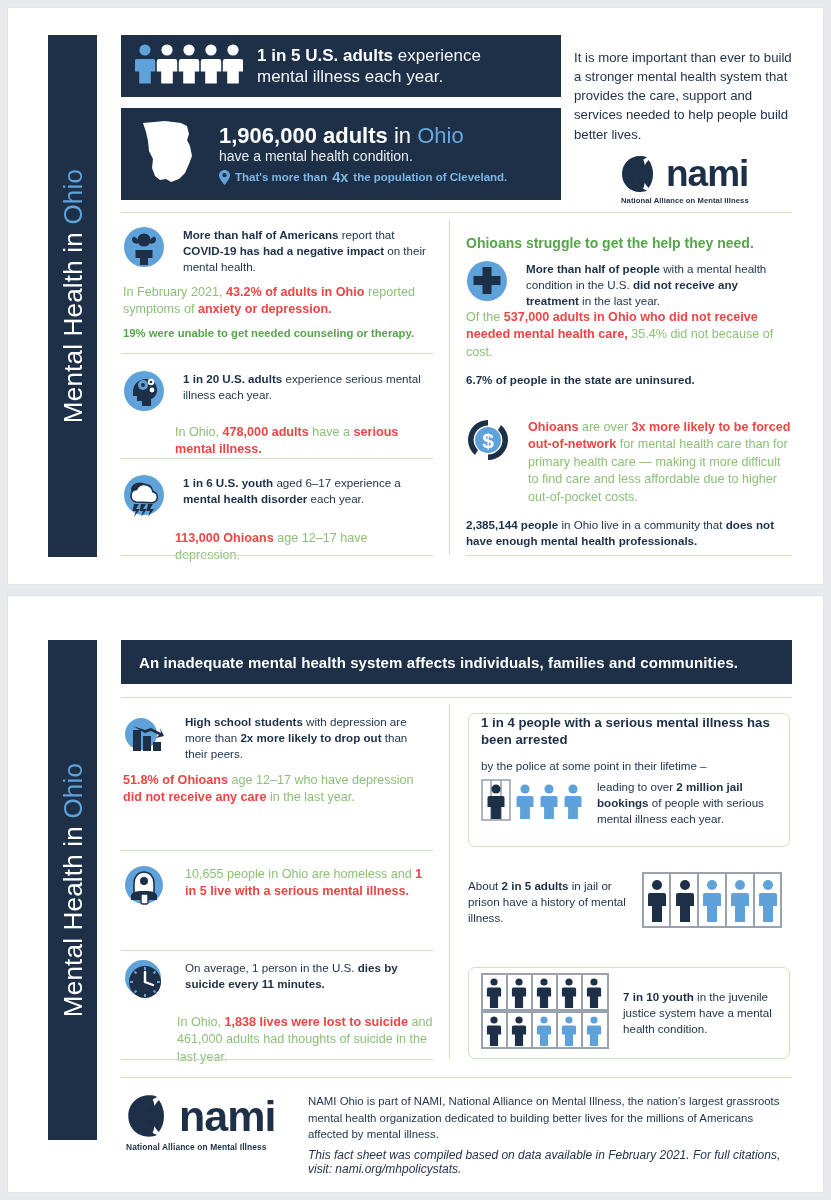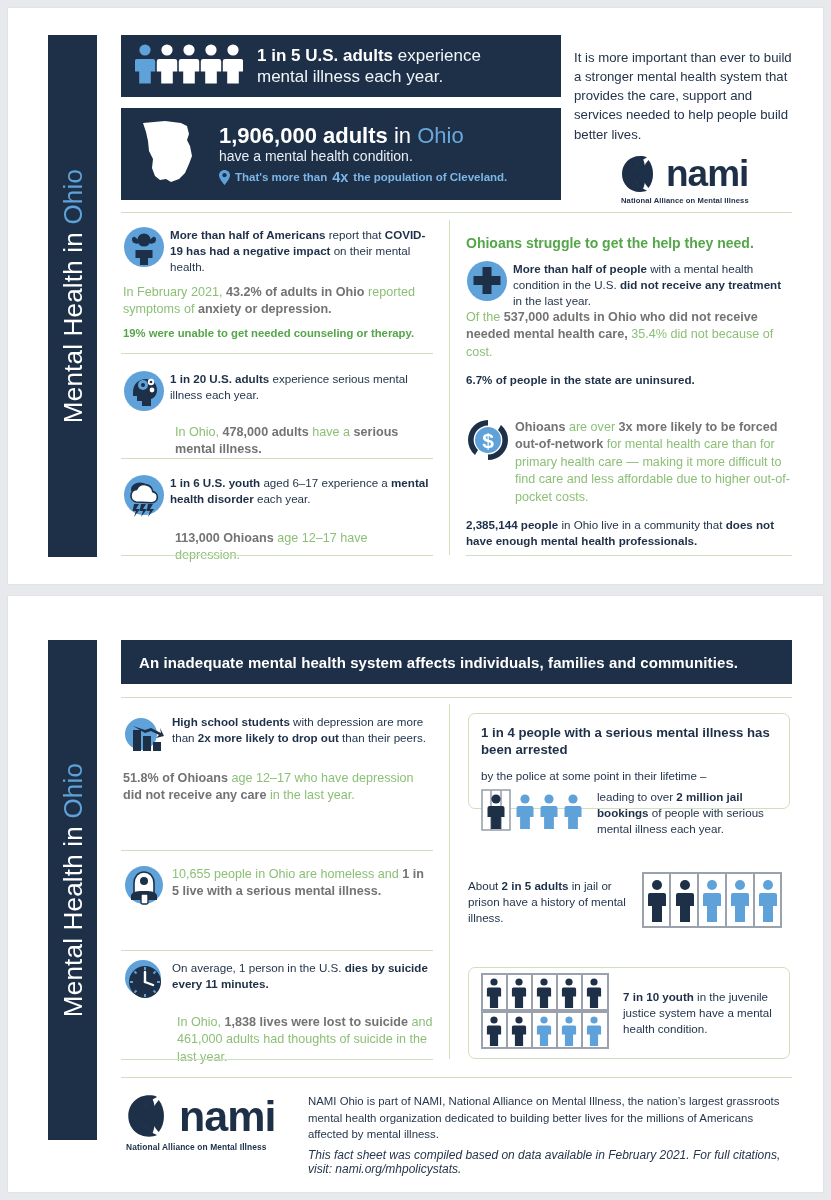--- a/index.html
+++ b/index.html
@@ -61,26 +61,26 @@
   .intro{
     position:absolute; color:#24344a; font-size:13.2px; line-height:1.45; font-weight:400;
   }
 
   
   .rule{ position:absolute; background:#cfe0bd; height:1px; }
   .vrule{ position:absolute; background:#cfe0bd; width:1px; }
 
   
   .fact{ position:absolute; }
-  .fact .row{ display:flex; gap:5px; align-items:flex-start; }
+  .fact .row{ display:flex; gap:18px; align-items:flex-start; }
   .fact .icon{ flex:0 0 auto; }
   .p-navy{ font-size:11.6px; line-height:1.38; color:#1d3048; font-weight:400; }
   .p-navy b{ font-weight:700; }
   .p-green{ font-size:12.6px; line-height:1.38; color:#8cbf76; font-weight:400; }
-  .p-green b{ font-weight:700; color:#737373; }
+  .p-green b{ font-weight:700; color:#ef4444; }
   .g-small{ font-size:11.3px; color:#55a64a; font-weight:700; line-height:1.35;}
   .h-green{ font-size:14px; font-weight:700; color:#55a64a; }
 
   
   .obox{
     position:absolute; border:1px solid #cfe0bd; border-radius:7px; background:#fff;
   }
 
   
   .footer-txt{ position:absolute; font-size:11.4px; line-height:1.45; color:#26364c;}
@@ -352,21 +352,21 @@
           <span>On average, 1 person in the U.S. </span><b>dies by suicide every 11 minutes.</b>
         </div>
       </div>
       <div class="p-green" style="margin-top:8px; margin-left:54px;">
         <span>In Ohio, </span><b>1,838 lives were lost to suicide</b><span> and 461,000 adults had thoughts of suicide in the last year.</span>
       </div>
     </div>
 
     <div class="rule" style="left:113px; top:463px; width:312px;"></div>
 
-    <div class="obox" style="left:460px; top:117px; width:322px; height:96px; padding:10px 12px;">
+    <div class="obox" style="left:460px; top:117px; width:322px; height:134px; padding:0 12px;">
       <div class="p-navy" style="font-size:13.2px; font-weight:700; line-height:1.3;">1 in 4 people with a serious mental illness has been arrested</div>
       <div class="p-navy" style="margin-top:10px;">by the police at some point in their lifetime –</div>
       <div style="display:flex; gap:10px; margin-top:5px; align-items:flex-start;justify-content:center;">
         <span class="icon">
           <svg width="106" height="42" viewBox="0 0 106 42">
             <rect x="1" y="1" width="28" height="40" fill="#ffffff" stroke="#9aa3ad" stroke-width="1.6"></rect>
             <line x1="10" y1="1" x2="10" y2="41" stroke="#9aa3ad" stroke-width="1.6"></line>
             <line x1="20" y1="1" x2="20" y2="41" stroke="#9aa3ad" stroke-width="1.6"></line>
             <circle cx="15" cy="10" r="4.6" fill="#1d3048"></circle>
             <path d="M8.5 17 h13 a2 2 0 0 1 2 2 v9 h-3.6 v12 h-9.8 v-12 h-3.6 v-9 a2 2 0 0 1 2 -2z" fill="#1d3048"></path>

